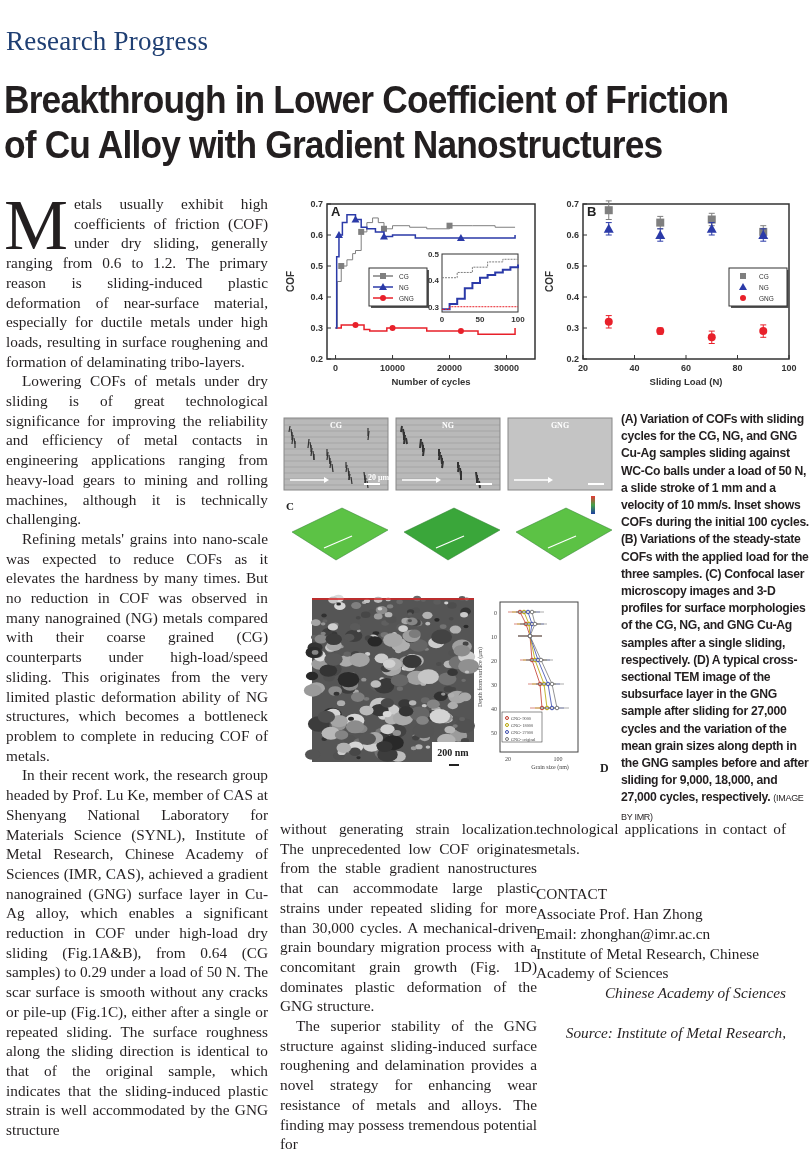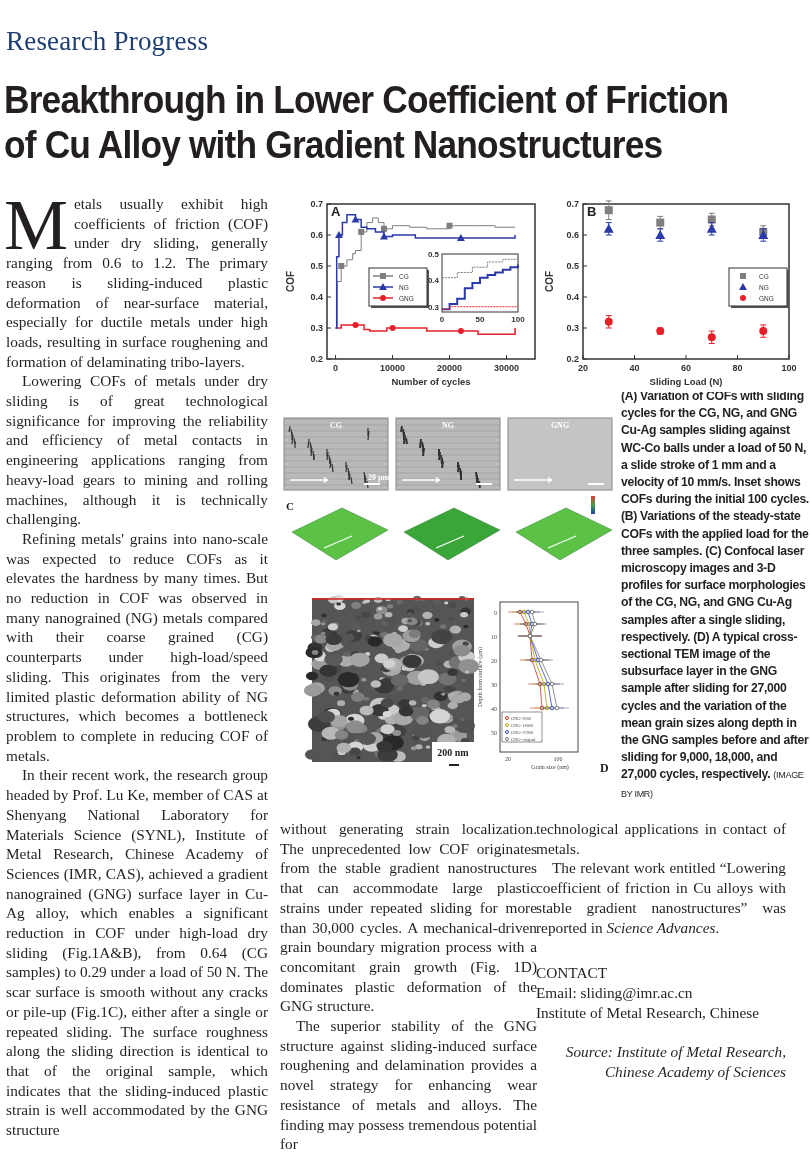--- a/index.html
+++ b/index.html
@@ -9,21 +9,21 @@
   .col { position: absolute; font-size: 15.3px; line-height: 19.7px; text-align: justify; color: #231f20; }
   .col p { margin: 0; }
   .col p.ind { text-indent: 16px; }
   .col1 { left: 6px; top: 194px; width: 262px; }
   .col2 { left: 280px; top: 819px; width: 257px; }
   .col3 { left: 536px; top: 819px; width: 250px; }
   .dropcap { float: left; font-size: 72px; line-height: 56px; margin: 3px 6px -4px -2px; font-family: "Liberation Serif", serif; }
   .contact-head { font-weight: normal; margin-top: 26px !important; }
   .contact-line { text-align: left; }
   .source { text-align: right; font-style: italic; margin-top: 20px !important; }
-  .caption { position: absolute; left: 621px; top: 388px; width: 188px; font-family: "Liberation Sans", sans-serif; font-weight: bold; font-size: 12.2px; line-height: 17.2px; color: #231f20; letter-spacing: -0.3px; }
+  .caption { position: absolute; left: 621px; top: 411px; width: 188px; font-family: "Liberation Sans", sans-serif; font-weight: bold; font-size: 12.2px; line-height: 17.2px; color: #231f20; letter-spacing: -0.3px; }
   .caption .credit { font-weight: normal; font-size: 9px; }
   .fig { position: absolute; background: #fff; }
   .chart-svg text { font-family: "Liberation Sans", sans-serif; }
 </style>
 </head>
 <body>
 
 <div class="section-label">Research Progress</div>
 <div class="headline">
   <div>Breakthrough in Lower Coefficient of Friction</div>
@@ -37,26 +37,27 @@
   <p class="ind">In their recent work, the research group headed by Prof. Lu Ke, member of CAS at Shenyang National Laboratory for Materials Science (SYNL), Institute of Metal Research, Chinese Academy of Sciences (IMR, CAS), achieved a gradient nanograined (GNG) surface layer in Cu-Ag alloy, which enables a significant reduction in COF under high-load dry sliding (Fig.1A&amp;B), from 0.64 (CG samples) to 0.29 under a load of 50 N. The scar surface is smooth without any cracks or pile-up (Fig.1C), either after a single or repeated sliding. The surface roughness along the sliding direction is identical to that of the original sample, which indicates that the sliding-induced plastic strain is well accommodated by the GNG structure</p>
 </div>
 
 <div class="col col2">
   <p>without generating strain localization. The unprecedented low COF originates from the stable gradient nanostructures that can accommodate large plastic strains under repeated sliding for more than 30,000 cycles. A mechanical-driven grain boundary migration process with a concomitant grain growth (Fig. 1D) dominates plastic deformation of the GNG structure.</p>
   <p class="ind">The superior stability of the GNG structure against sliding-induced surface roughening and delamination provides a novel strategy for enhancing wear resistance of metals and alloys. The finding may possess tremendous potential for</p>
 </div>
 
 <div class="col col3">
   <p>technological applications in contact of metals.</p>
-  <p class="ind"><span>The relevant work entitled “Lowering coefficient of friction in Cu alloys with stable gradient nanostructures” was reported in </span><i>Science Advances</i><span>.</span></p>
   <p class="contact-head">CONTACT</p>
-  <p class="contact-line">Email: sliding@imr.ac.cn</p>
+  <p class="contact-line">Associate Prof. Han Zhong</p>
+  <p class="contact-line">Email: zhonghan@imr.ac.cn</p>
   <p class="contact-line">Institute of Metal Research, Chinese</p>
+  <p class="contact-line">Academy of Sciences</p>
+  <p class="source" style="margin-top:0 !important">Chinese Academy of Sciences</p>
   <p class="source">Source: Institute of Metal Research,</p>
-  <p class="source" style="margin-top:0 !important">Chinese Academy of Sciences</p>
 </div>
 
 <div class="caption">
   <span>(A) Variation of COFs with sliding cycles for the CG, NG, and GNG Cu-Ag samples sliding against WC-Co balls under a load of 50 N, a slide stroke of 1 mm and a velocity of 10 mm/s. Inset shows COFs during the initial 100 cycles. (B) Variations of the steady-state COFs with the applied load for the three samples. (C) Confocal laser microscopy images and 3-D profiles for surface morphologies of the CG, NG, and GNG Cu-Ag samples after a single sliding, respectively. (D) A typical cross-sectional TEM image of the subsurface layer in the GNG sample after sliding for 27,000 cycles and the variation of the mean grain sizes along depth in the GNG samples before and after sliding for 9,000, 18,000, and 27,000 cycles, respectively.</span>
   <span class="credit">(IMAGE BY IMR)</span>
 </div>
 
 <svg class="fig chart-svg" id="chartA" style="left:282px; top:196px;" width="258" height="196">
     <rect x="45" y="8" width="208" height="155" fill="none" stroke="#333" stroke-width="1.5"></rect>
     <line x1="45" y1="163" x2="49" y2="163" stroke="#333"></line>

